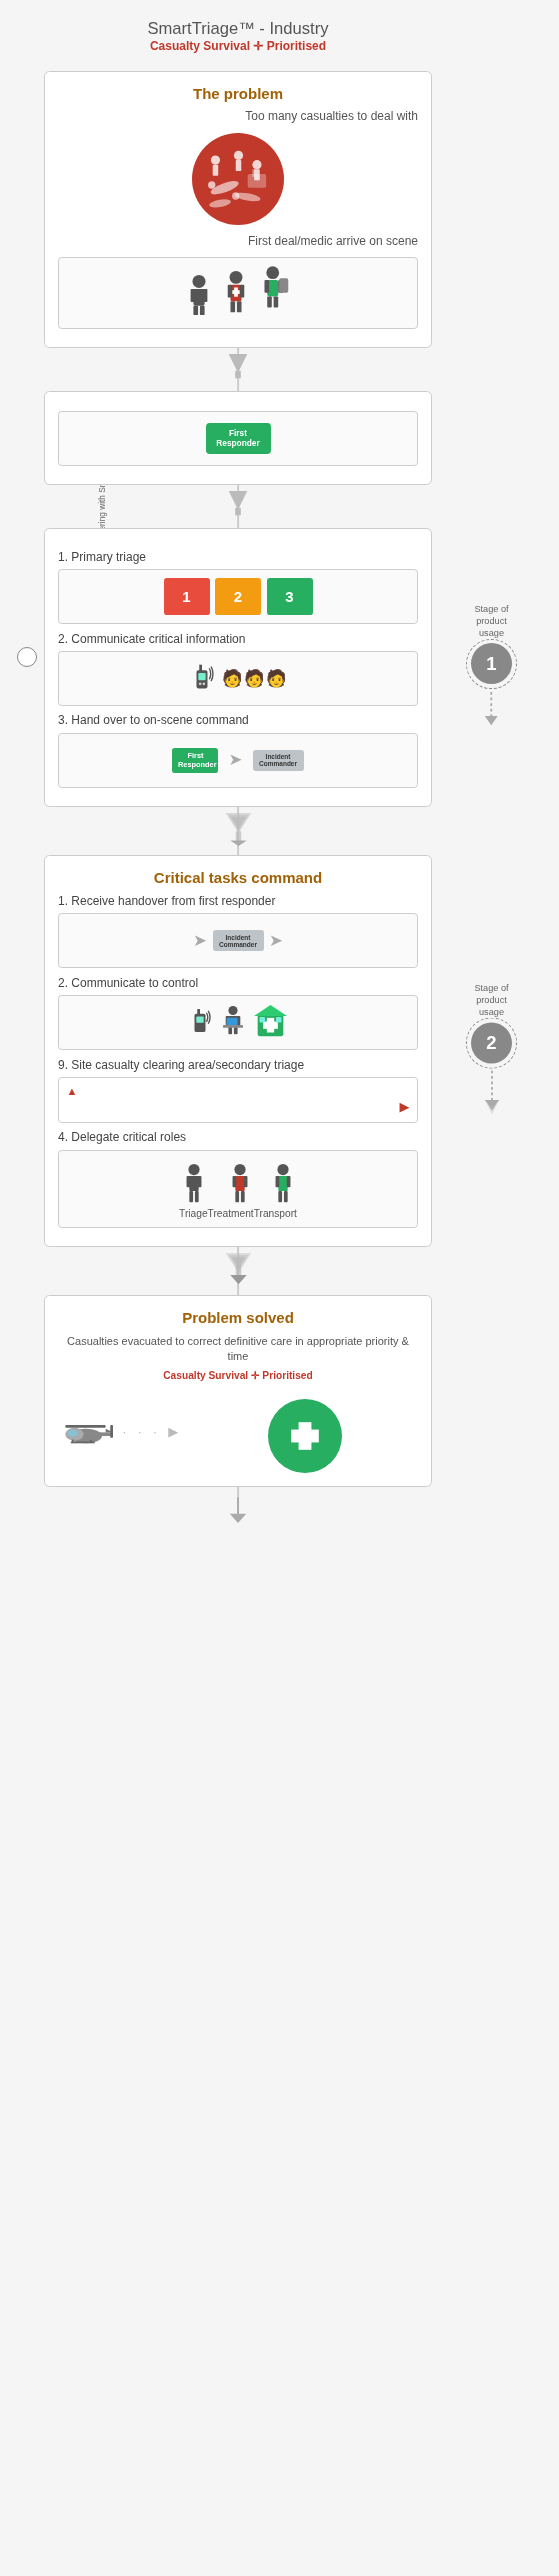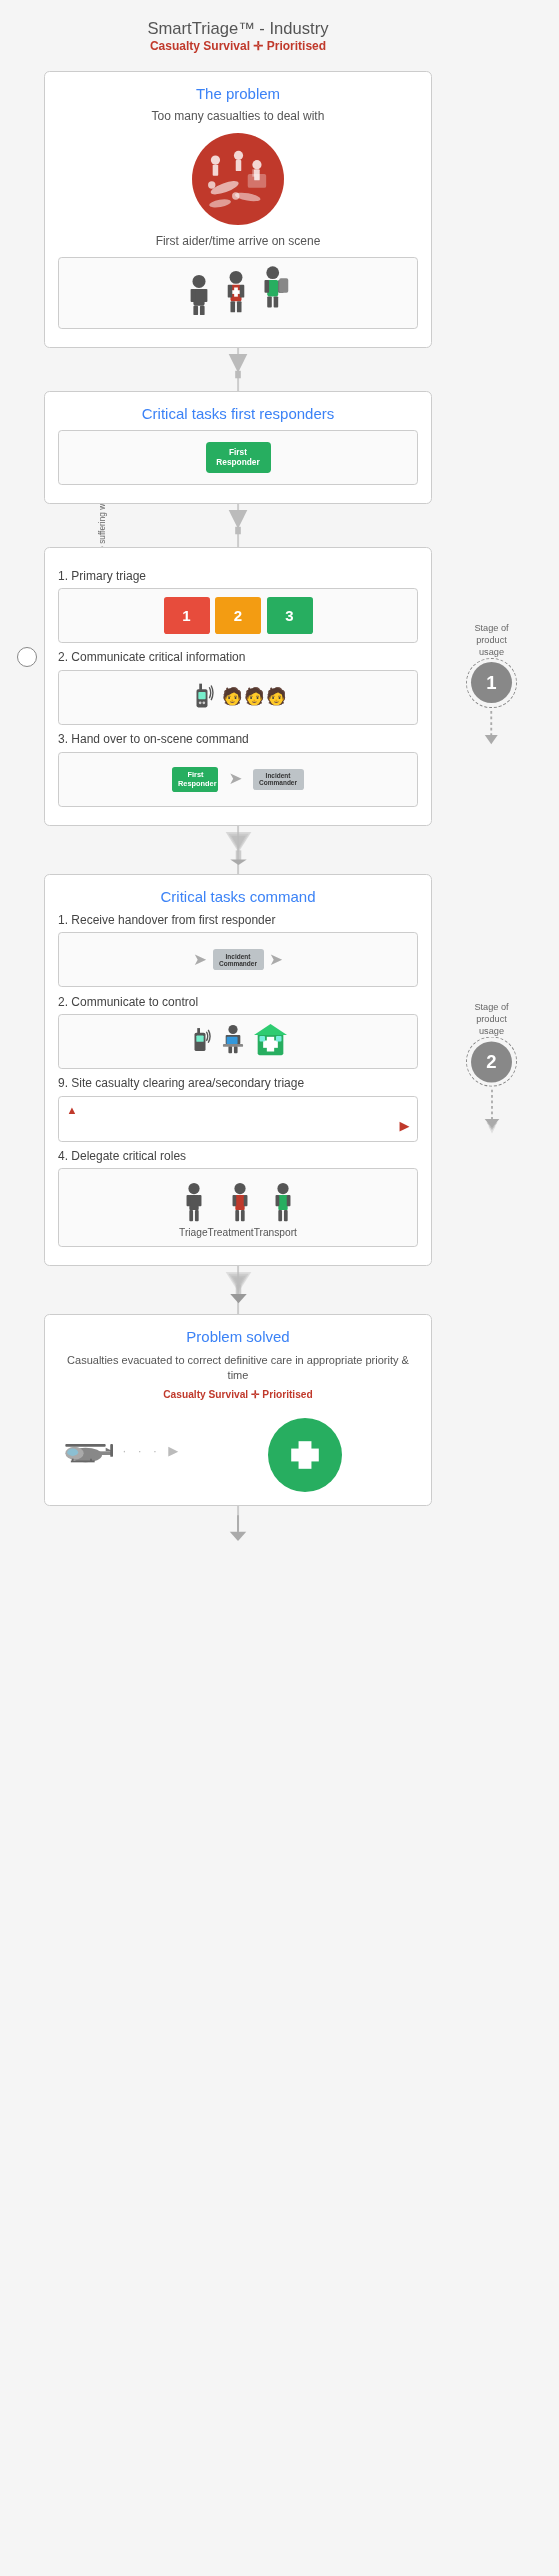--- a/index.html
+++ b/index.html
@@ -61,30 +61,30 @@
       background: white;
       border: 1.4px solid #ccc;
       border-radius: 5.5px;
       padding: 13px;
       margin-bottom: 0;
       position: relative;
     }
 
     .box-title {
       font-size: 15px;
-      font-weight: normal;
-      color: #3b82f6;
+      font-weight: bold;
+      color: #a16207;
       text-align: center;
       margin-bottom: 7.4px;
     }
 
     .box-subtitle {
       font-size: 12px;
       color: #555;
-      text-align: center;
+      text-align: right;
       margin-bottom: 9.2px;
     }
 
     
     .arrow-down {
       text-align: center;
       font-size: 26px;
       color: #aaa;
       margin: 5.5px 0;
       line-height: 1;
@@ -371,21 +371,21 @@
           <circle cx="16" cy="52" r="4" fill="#fff" opacity="0.7"></circle>
 
           <rect x="55" y="40" width="20" height="15" fill="#fff" opacity="0.3" rx="2"></rect>
           <rect x="60" y="35" width="3" height="8" fill="#fff" opacity="0.4"></rect>
 
           <ellipse cx="55" cy="65" rx="14" ry="4" fill="#fff" opacity="0.5" transform="rotate(10 55 65)"></ellipse>
           <circle cx="42" cy="64" r="4" fill="#fff" opacity="0.6"></circle>
           <ellipse cx="25" cy="72" rx="12" ry="4" fill="#fff" opacity="0.5" transform="rotate(-10 25 72)"></ellipse>
         </svg>
       </div>
-      <div class="box-subtitle">First aider/time arrive on scene</div>
+      <div class="box-subtitle">First deal/medic arrive on scene</div>
 
       <div class="inner-box">
         <div class="people-icons">
 
           <div class="person-icon">
             <svg width="28" height="42" viewBox="0 0 30 45">
               <circle cx="15" cy="8" r="7" fill="#555"></circle>
               <rect x="9" y="16" width="12" height="18" fill="#555" rx="2"></rect>
               <rect x="6" y="16" width="5" height="14" fill="#555" rx="1"></rect>
               <rect x="19" y="16" width="5" height="14" fill="#555" rx="1"></rect>
@@ -425,21 +425,20 @@
     </div>
 
     <div class="arrow-down">
       <svg width="28" height="28" viewBox="0 0 30 30">
         <polygon points="5,0 25,0 15,20" fill="#bbb"></polygon>
         <rect x="12" y="18" width="6" height="8" fill="#bbb"></rect>
       </svg>
     </div>
 
     <div class="box">
-      <div class="box-title">Critical tasks first responders</div>
       <div class="inner-box">
 
         <div style="background:#27ae60;color:white;padding:5.5px 9.2px;border-radius:3.7px;text-align:center;font-size:8.3px;font-weight:bold;width:65px;">
           <div>First</div>
           <div>Responder</div>
         </div>
       </div>
     </div>
 
     <div class="arrow-down">

